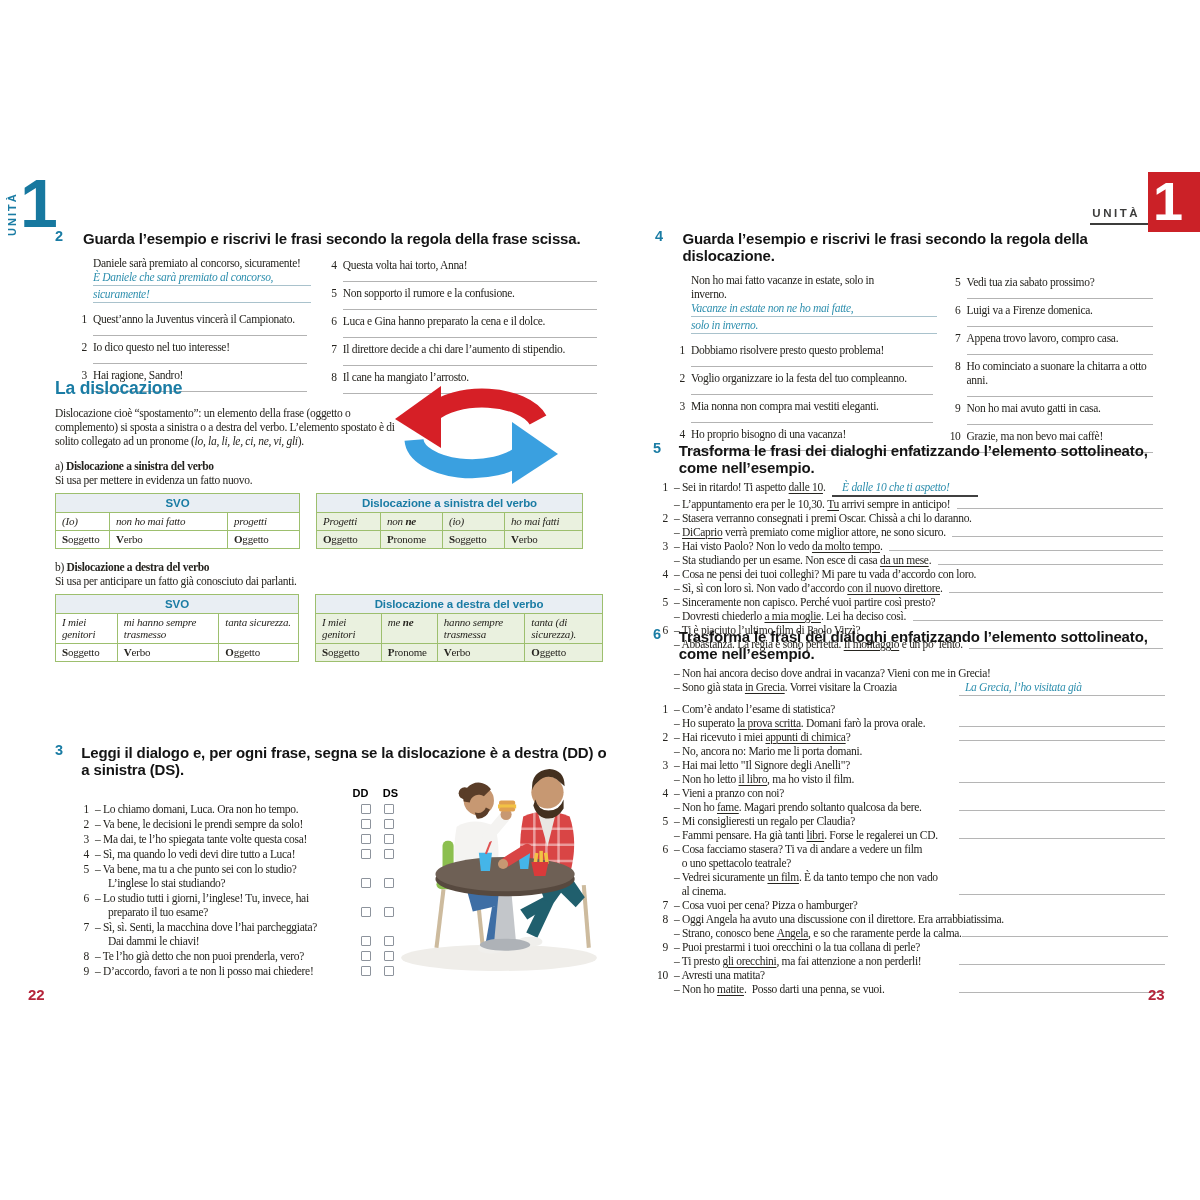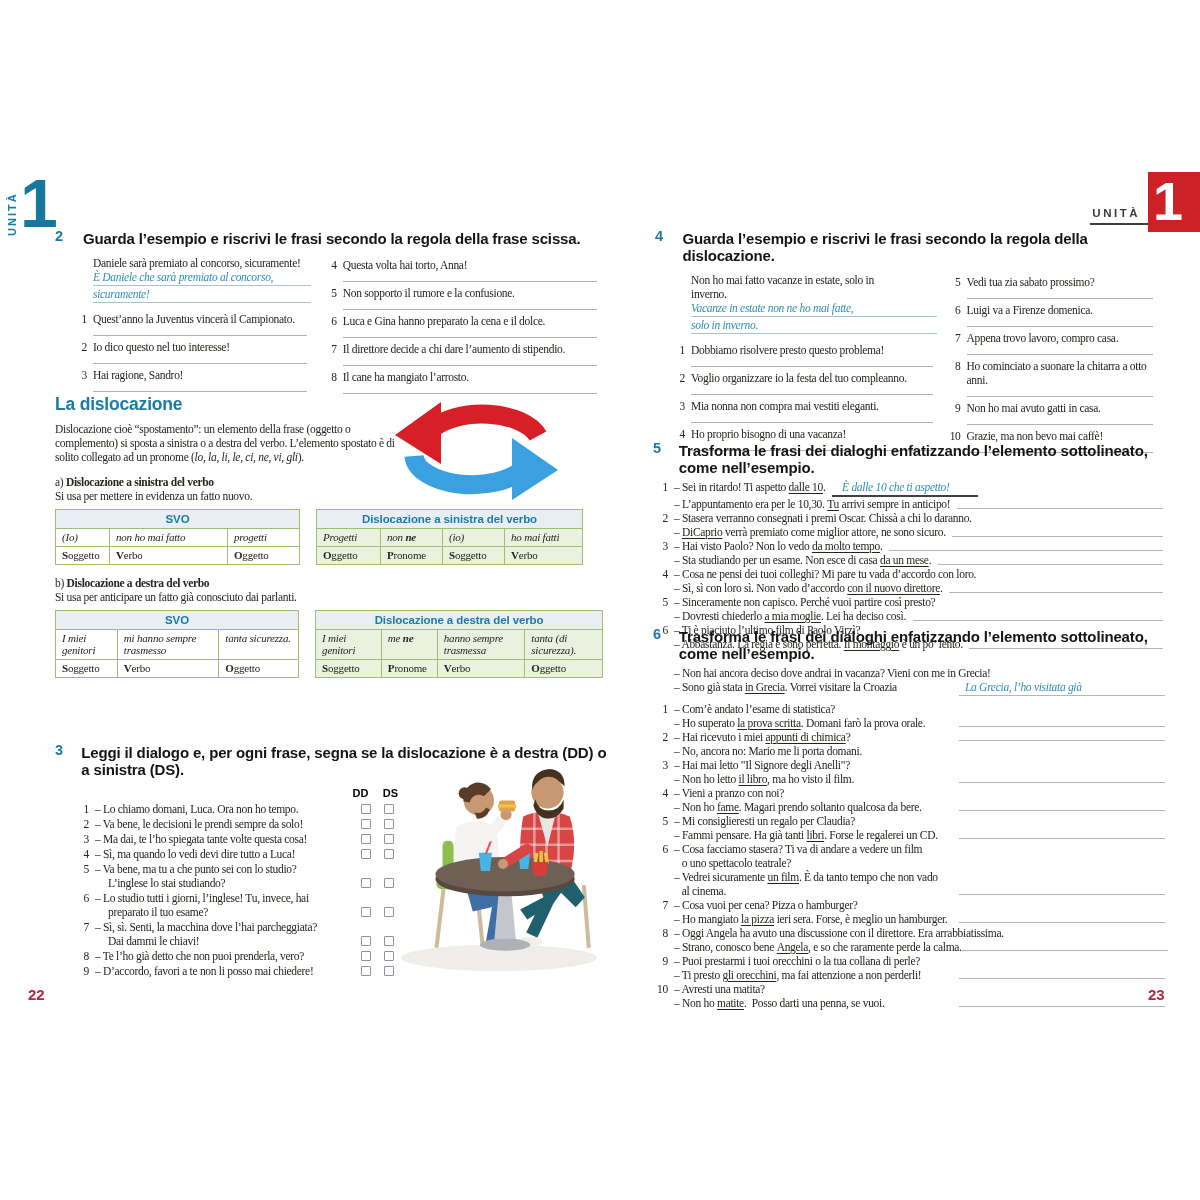--- a/index.html
+++ b/index.html
@@ -138,21 +138,21 @@
         <div class="blank-rule"></div>
         <div class="itm">
             <span class="n">8</span>
             <span>Il cane ha mangiato l’arrosto.</span>
           </div>
         <div class="blank-rule"></div>
       </div>
     </div>
   </section>
 
-  <section id="theory" style="left:55px; top:394px; width:548px;">
+  <section id="theory" style="left:55px; top:378px; width:548px;">
     <div class="theory-title">La dislocazione</div>
     <div class="theory-text serif"><span>Dislocazione cioè “spostamento”: un elemento della frase (oggetto o complemento) si sposta a sinistra o a destra del verbo. L’elemento spostato è di solito collegato ad un pronome (</span><span class="it">lo, la, li, le, ci, ne, vi, gli</span><span>).</span></div>
 
     <div class="arrows-wrap">
       <svg viewBox="0 0 175 120" width="175" height="120">
         <g>
           <path d="M151,46 A58,30 0 0 0 44,40" fill="none" stroke="#d61f26" stroke-width="19"></path>
           <polygon points="54,12 8,45 54,74" fill="#d61f26"></polygon>
         </g>
         <g>
@@ -714,26 +714,20 @@
               <span class="ans-right"></span>
             </div>
         </div>
       </div>
       <div class="qa">
         <span class="qn">7</span>
         <div class="qlines">
           <div class="rline">
               <span>– Cosa vuoi per cena? Pizza o hamburger?</span>
             </div>
-          <div class="rline">
-              <span>– Ho mangiato </span>
-              <span class="u">la pizza</span>
-              <span> ieri sera. Forse, è meglio un hamburger.</span>
-              <span class="ans-right"></span>
-            </div>
         </div>
       </div>
       <div class="qa">
         <span class="qn">8</span>
         <div class="qlines">
           <div class="rline">
               <span>– Oggi Angela ha avuto una discussione con il direttore. Era arrabbiatissima.</span>
             </div>
           <div class="rline">
               <span>– Strano, conosco bene </span>

